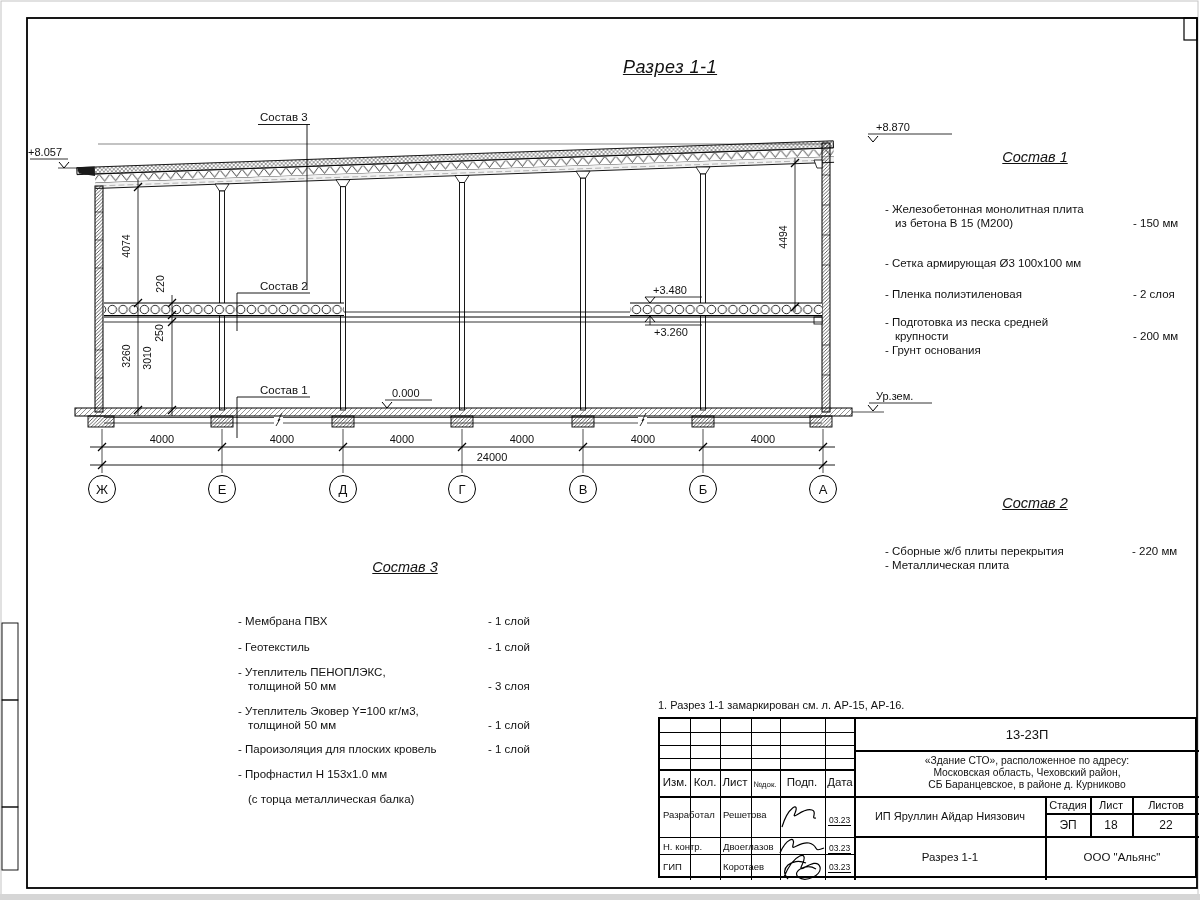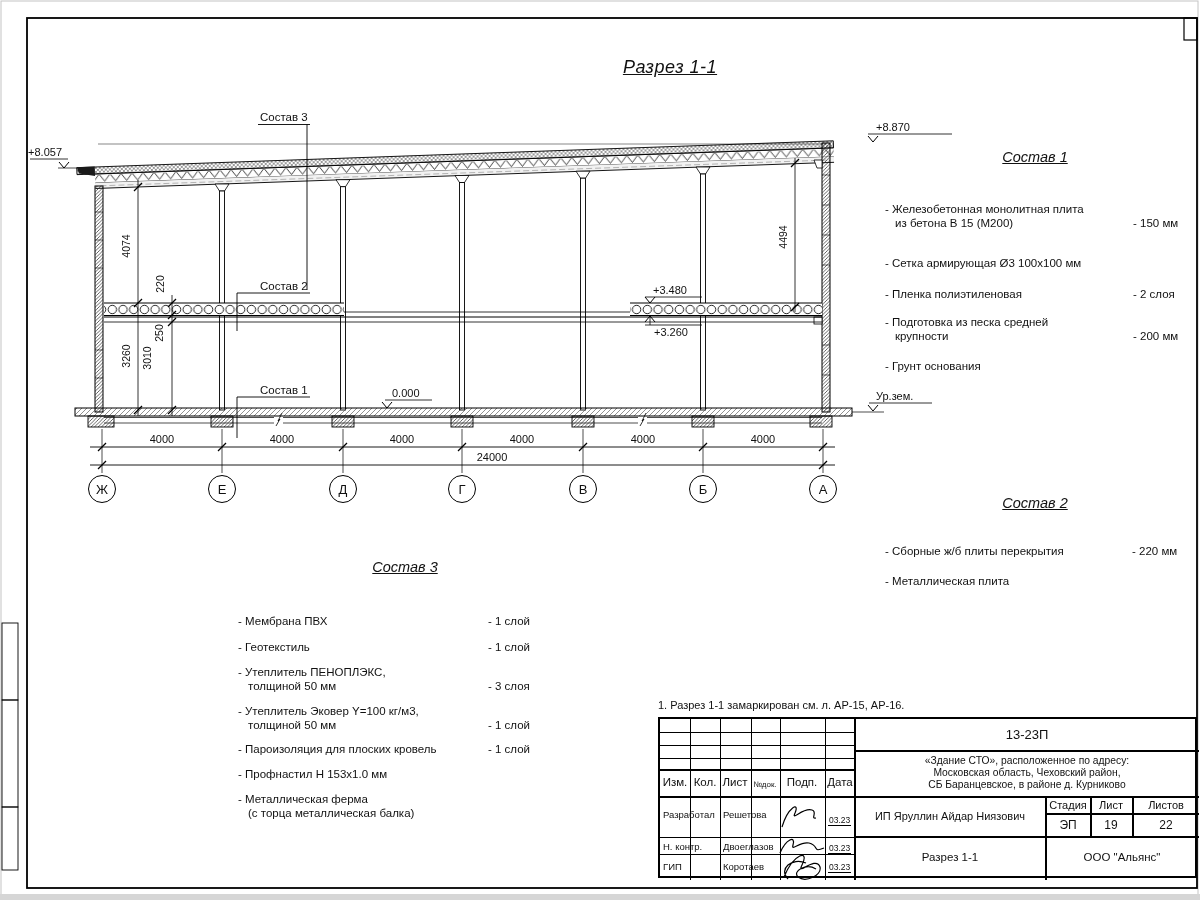--- a/index.html
+++ b/index.html
@@ -17,21 +17,21 @@
   .s-item{position:relative;}
   .s-line2{padding-left:10px;}
   .s-val{position:absolute;bottom:0;white-space:nowrap;}
   #sostav1{left:885px;top:150px;width:300px;}
   #sostav1 .s-val{left:248px;}
   #sostav2{left:885px;top:496px;width:300px;}
   #sostav2 .s-val{left:247px;}
   #sostav3{left:238px;top:560px;width:334px;}
   #sostav3 .s-val{left:250px;}
   .mt38{margin-top:38px}.mt19{margin-top:26px}.mt17{margin-top:17px}.mt15{margin-top:14px}
-  .mt16{margin-top:16px}.mt34{margin-top:34px}.mt40{margin-top:40px}.mt12{margin-top:12px}
+  .mt16{}.mt34{margin-top:34px}.mt40{margin-top:40px}.mt12{margin-top:12px}
   .mt11{margin-top:11px}.mt10{margin-top:10px}
   
   #tb{left:658px;top:717px;width:539px;height:161px;border:2px solid #000;box-sizing:border-box;}
   .ln{position:absolute;background:#000;}
   .tb-t{position:absolute;white-space:nowrap;}
   .ctr{transform:translateX(-50%);}
   .tb-h{font-size:11.5px;top:57px;}
   .tb-cell{font-size:9.5px;text-align:center;}
   .tb-date{font-size:8.5px;border-bottom:1px solid #000;padding:0 1px;}
 </style>
@@ -329,21 +329,20 @@
     <span class="s-val">- 1 слой</span>
   </div>
   <div class="s-item mt10">
     <div>- Пароизоляция для плоских кровель</div>
     <span class="s-val">- 1 слой</span>
   </div>
   <div class="s-item mt11">
     <div>- Профнастил Н 153х1.0 мм</div>
   </div>
   <div class="s-item mt11">
-    <div>- Металлическая ферма</div>
     <div class="s-line2">(с торца металлическая балка)</div>
   </div>
 </div>
 
 <div id="note" class="abs">1. Разрез 1-1 замаркирован см. л. АР-15, АР-16.</div>
 
 <div id="tb" class="abs">
 
   <div class="ln" style="left:30px;top:0;width:1px;height:161px"></div>
   <div class="ln" style="left:60px;top:0;width:1px;height:161px"></div>
@@ -391,19 +390,19 @@
 
   <span class="tb-t ctr" style="left:367px;top:8px;font-size:13px">13-23П</span>
   <span class="tb-t ctr" style="left:367px;top:36px;font-size:10.3px">«Здание СТО», расположенное по адресу:</span>
   <span class="tb-t ctr" style="left:367px;top:48px;font-size:10.3px">Московская область, Чеховский район,</span>
   <span class="tb-t ctr" style="left:367px;top:60px;font-size:10.3px">СБ Баранцевское, в районе д. Курниково</span>
   <span class="tb-t ctr" style="left:290px;top:91px;font-size:11px">ИП Яруллин Айдар Ниязович</span>
   <span class="tb-t ctr" style="left:408px;top:80px;font-size:11px">Стадия</span>
   <span class="tb-t ctr" style="left:451px;top:80px;font-size:11px">Лист</span>
   <span class="tb-t ctr" style="left:506px;top:80px;font-size:11px">Листов</span>
   <span class="tb-t ctr" style="left:408px;top:99px;font-size:12px">ЭП</span>
-  <span class="tb-t ctr" style="left:451px;top:99px;font-size:12px">19</span>
+  <span class="tb-t ctr" style="left:451px;top:99px;font-size:12px">18</span>
   <span class="tb-t ctr" style="left:506px;top:99px;font-size:12px">22</span>
   <span class="tb-t ctr" style="left:290px;top:132px;font-size:11.5px">Разрез 1-1</span>
   <span class="tb-t ctr" style="left:462px;top:132px;font-size:11.5px">ООО "Альянс"</span>
 </div>
 
 </div>
 
 </body></html>

